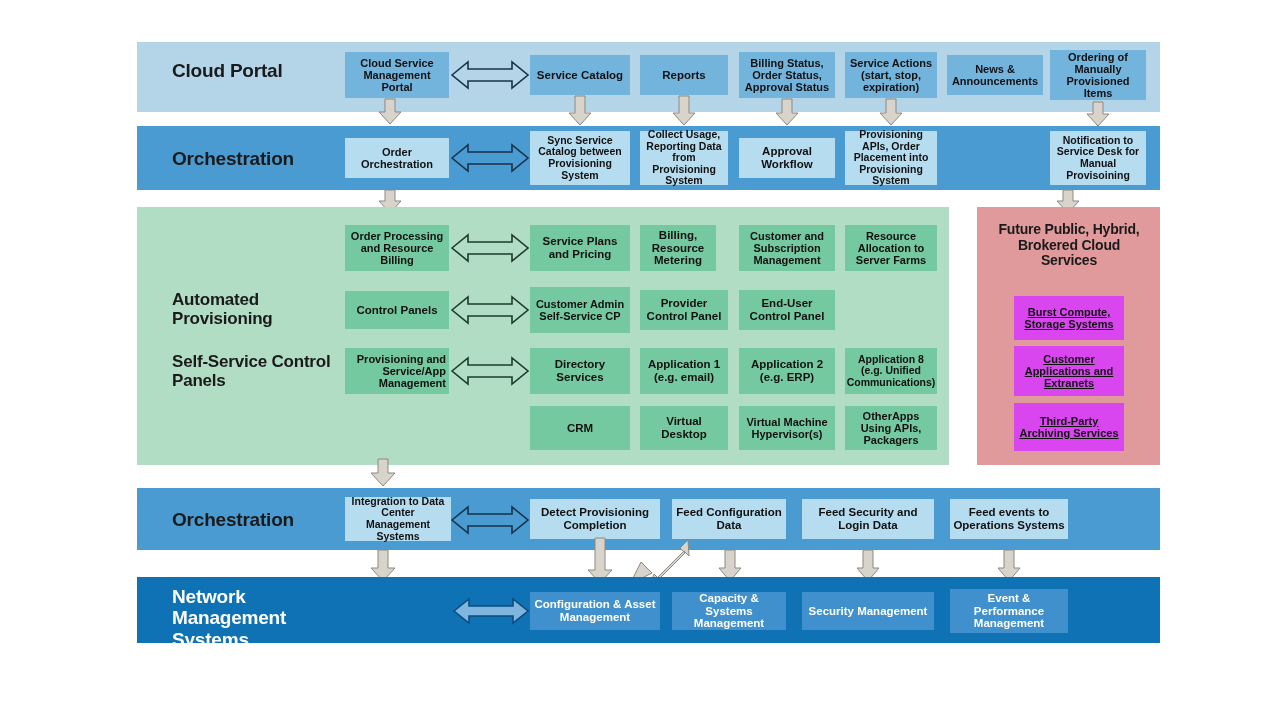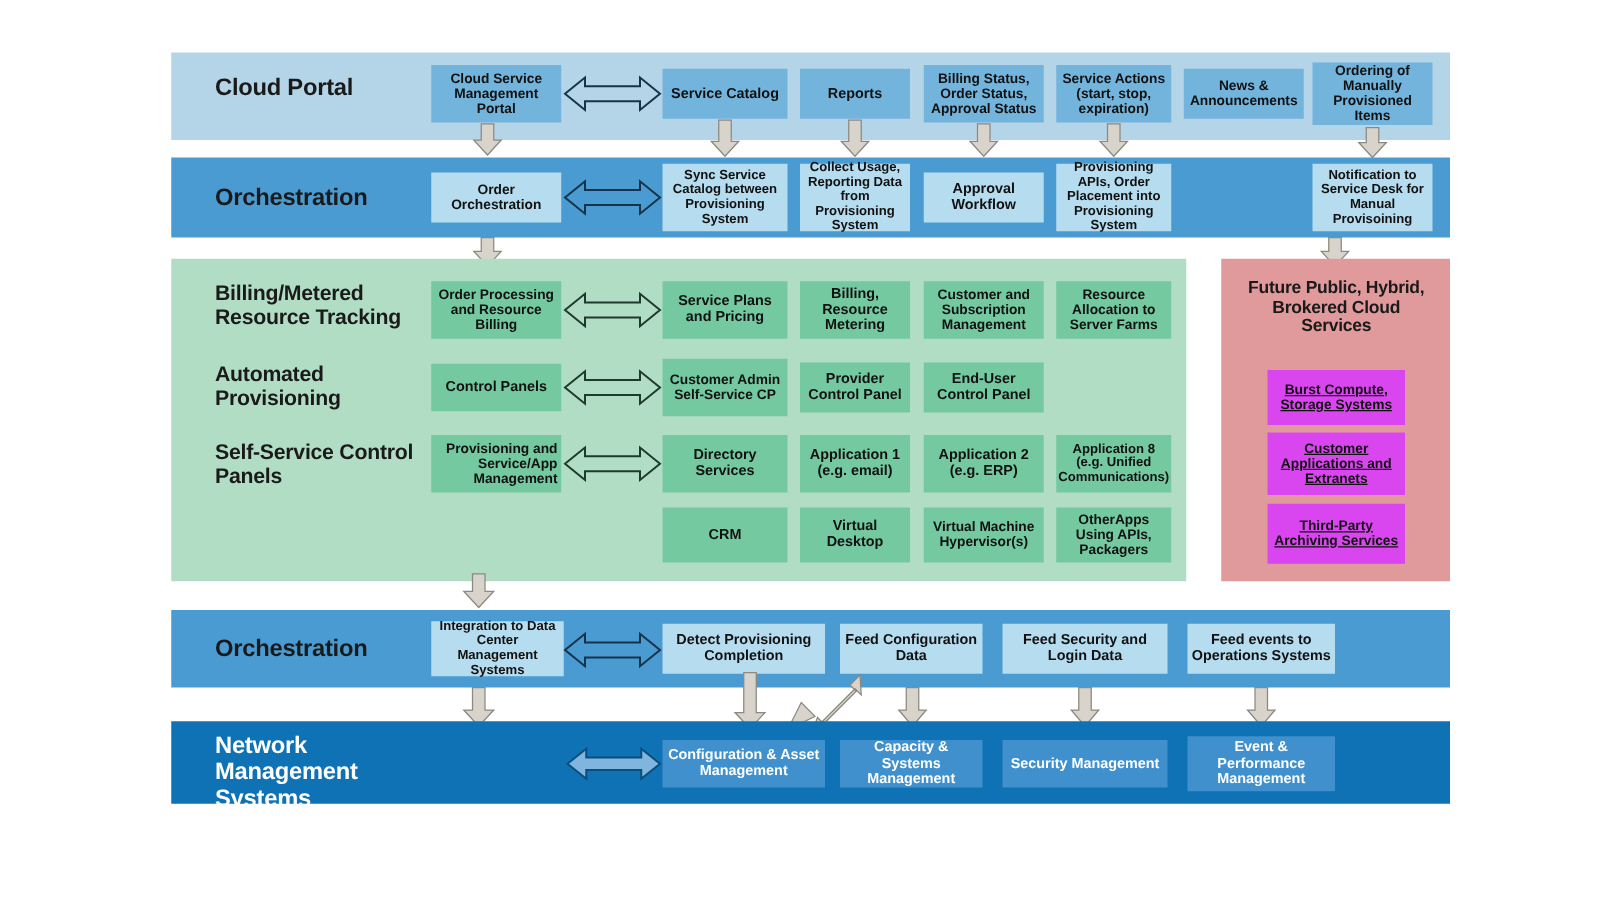--- a/index.html
+++ b/index.html
@@ -95,30 +95,29 @@
 
   <svg class="arrow-svg" style="left:378px;top:190px;width:24px;height:24px;" viewBox="0 0 24 24">
     <polygon class="shaft" points="7,0 17,0 17,11 23,11 12,23 1,11 7,11"></polygon>
   </svg>
   <svg class="arrow-svg" style="left:1056px;top:190px;width:24px;height:24px;" viewBox="0 0 24 24">
     <polygon class="shaft" points="7,0 17,0 17,11 23,11 12,23 1,11 7,11"></polygon>
   </svg>
 
   <div class="band bg-green" style="left:137px;top:207px;width:812px;height:258px;"></div>
 
-  <div class="band-label" style="left:172px;top:225px;font-size:17px;width:180px;">Billing/Metered Resource Tracking</div>
   <div class="band-label" style="left:172px;top:290px;font-size:17px;width:180px;">Automated Provisioning</div>
   <div class="band-label" style="left:172px;top:352px;font-size:17px;width:180px;">Self-Service Control Panels</div>
 
   <div class="node node-green" style="left:345px;top:225px;width:104px;height:46px;font-size:11px;">Order Processing and Resource Billing</div>
   <svg class="arrow-svg" style="left:452px;top:233px;width:76px;height:30px;" viewBox="0 0 76 30">
     <polygon class="bidi-green" points="0,15 16,2 16,9 60,9 60,2 76,15 60,28 60,21 16,21 16,28"></polygon>
   </svg>
   <div class="node node-green" style="left:530px;top:225px;width:100px;height:46px;font-size:11.5px;">Service Plans and Pricing</div>
-  <div class="node node-green" style="left:640px;top:225px;width:88px;height:46px;font-size:11.5px;">Billing, Resource Metering</div>
+  <div class="node node-green" style="left:640px;top:225px;width:76px;height:46px;font-size:11.5px;">Billing, Resource Metering</div>
   <div class="node node-green" style="left:739px;top:225px;width:96px;height:46px;font-size:11px;">Customer and Subscription Management</div>
   <div class="node node-green" style="left:845px;top:225px;width:92px;height:46px;font-size:11px;">Resource Allocation to Server Farms</div>
 
   <div class="node node-green" style="left:345px;top:291px;width:104px;height:38px;font-size:11.5px;">Control Panels</div>
   <svg class="arrow-svg" style="left:452px;top:295px;width:76px;height:30px;" viewBox="0 0 76 30">
     <polygon class="bidi-green" points="0,15 16,2 16,9 60,9 60,2 76,15 60,28 60,21 16,21 16,28"></polygon>
   </svg>
   <div class="node node-green" style="left:530px;top:287px;width:100px;height:46px;font-size:11px;">Customer Admin Self-Service CP</div>
   <div class="node node-green" style="left:640px;top:290px;width:88px;height:40px;font-size:11.5px;">Provider Control Panel</div>
   <div class="node node-green" style="left:739px;top:290px;width:96px;height:40px;font-size:11.5px;">End-User Control Panel</div>

